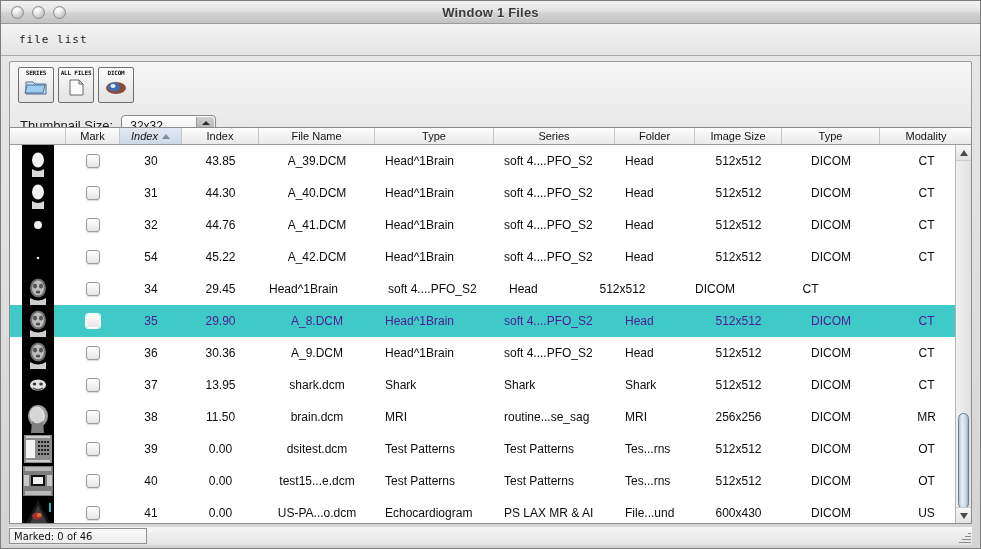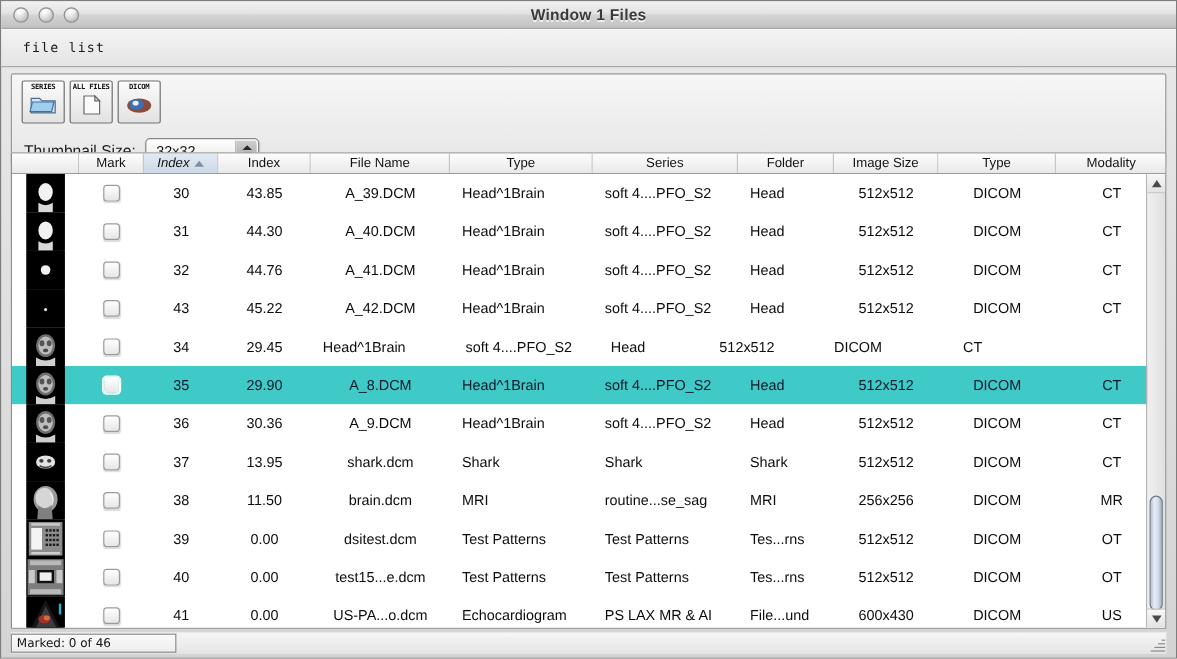--- a/index.html
+++ b/index.html
@@ -168,21 +168,21 @@
     margin-left: 4px; width: 0; height: 0;
     border-left: 4px solid transparent; border-right: 4px solid transparent;
     border-bottom: 5px solid #7b8fa6;
   }
   .tbody { position: relative; height: 388px; overflow: hidden; }
   .trow {
     display: flex; height: 32px; align-items: center;
     background: #ffffff;
   }
   .trow.selected { background: #3fc9c7; }
-  .trow.selected .cell { color: #0f172a; }
+  .trow.selected .cell { color: #4c1d95; }
   .cell {
     display: flex; align-items: center; justify-content: center;
     font-size: 12px; color: #0d0d0d;
     height: 32px; overflow: hidden; white-space: nowrap;
     font-family: "Liberation Sans", sans-serif;
   }
   .cell.left { justify-content: flex-start; padding-left: 10px; }
   .thumb-cell { display: flex; align-items: center; justify-content: center; height: 32px; }
   .thumb {
     width: 32px; height: 32px; background: #000;
@@ -417,21 +417,21 @@
         <div class="trow">
           <div class="thumb-cell" style="width: 56px; flex: 0 0 56px;">
             <svg class="thumb" width="32" height="32" viewBox="0 0 32 32">
               <rect width="32" height="32" fill="#000"></rect>
               <circle cx="16" cy="17" r="1.3" fill="#e8e8e8"></circle>
             </svg>
           </div>
           <div class="cell" style="width: 54px; flex: 0 0 54px;">
             <div class="mark-box"></div>
           </div>
-          <div class="cell" style="width: 62px; flex: 0 0 62px;">43</div>
+          <div class="cell" style="width: 62px; flex: 0 0 62px;">54</div>
           <div class="cell" style="width: 77px; flex: 0 0 77px;">45.22</div>
           <div class="cell" style="width: 116px; flex: 0 0 116px;">A_42.DCM</div>
           <div class="cell left" style="width: 119px; flex: 0 0 119px;">Head^1Brain</div>
           <div class="cell left" style="width: 121px; flex: 0 0 121px;">soft 4....PFO_S2</div>
           <div class="cell left" style="width: 80px; flex: 0 0 80px;">Head</div>
           <div class="cell" style="width: 87px; flex: 0 0 87px;">512x512</div>
           <div class="cell" style="width: 98px; flex: 0 0 98px;">DICOM</div>
           <div class="cell" style="width: 93px; flex: 0 0 93px;">CT</div>
         </div>
         <div class="trow">

